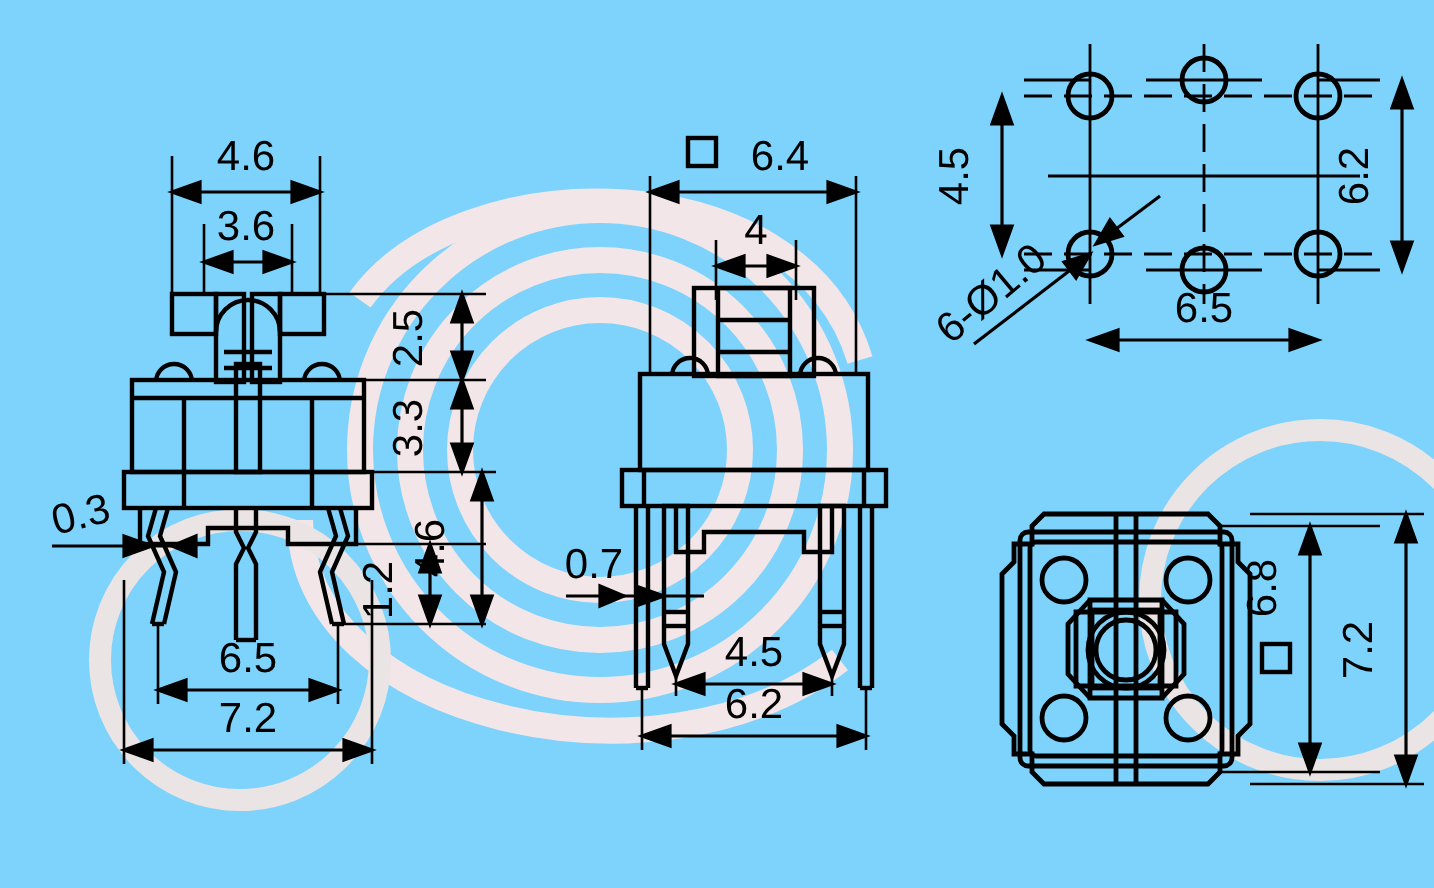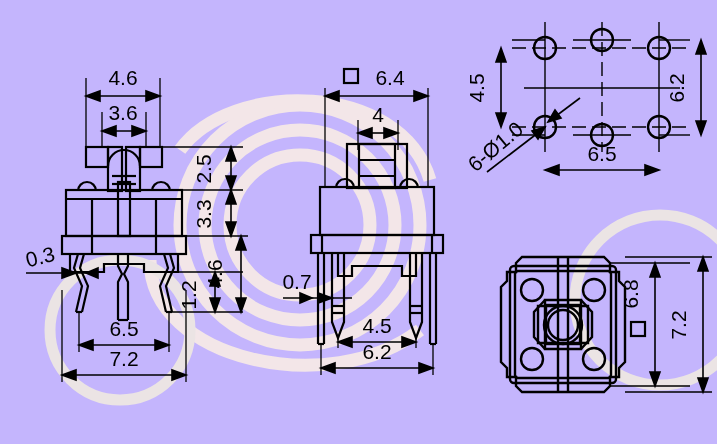--- a/index.html
+++ b/index.html
@@ -7,21 +7,21 @@
     padding: 0;
     background: #ffffff;
   }
   body {
     font-family: "Liberation Sans", sans-serif;
   }
   #sheet {
     position: relative;
     width: 717px;
     height: 444px;
-    background: #c4b5fd;
+    background: #7dd3fc;
     overflow: hidden;
   }
   #watermark {
     position: absolute;
     left: 0; top: 0;
     width: 717px;
     height: 444px;
     pointer-events: none;
   }
   #drawing {

